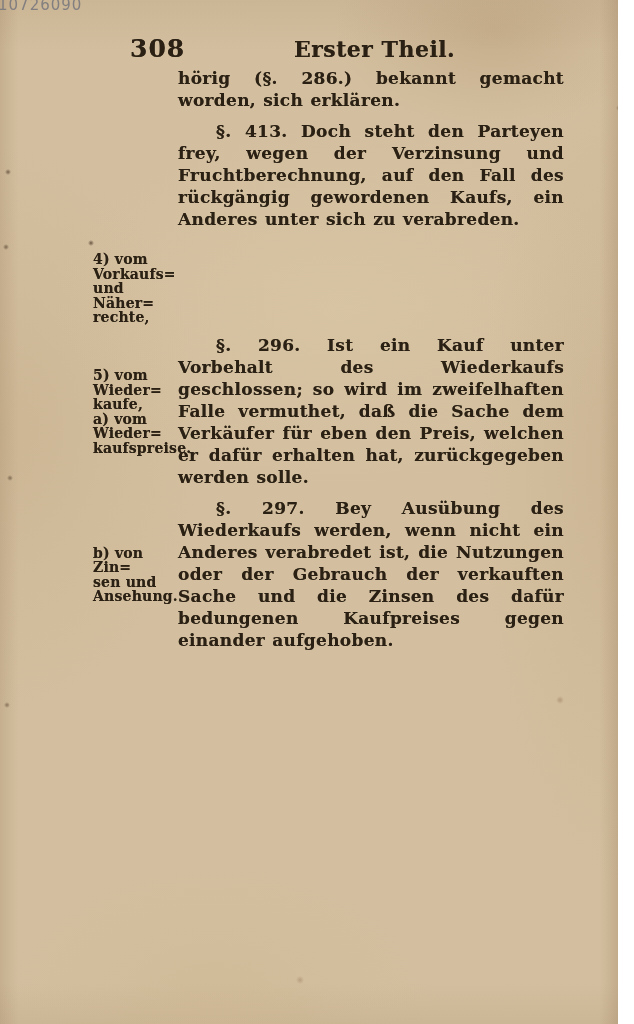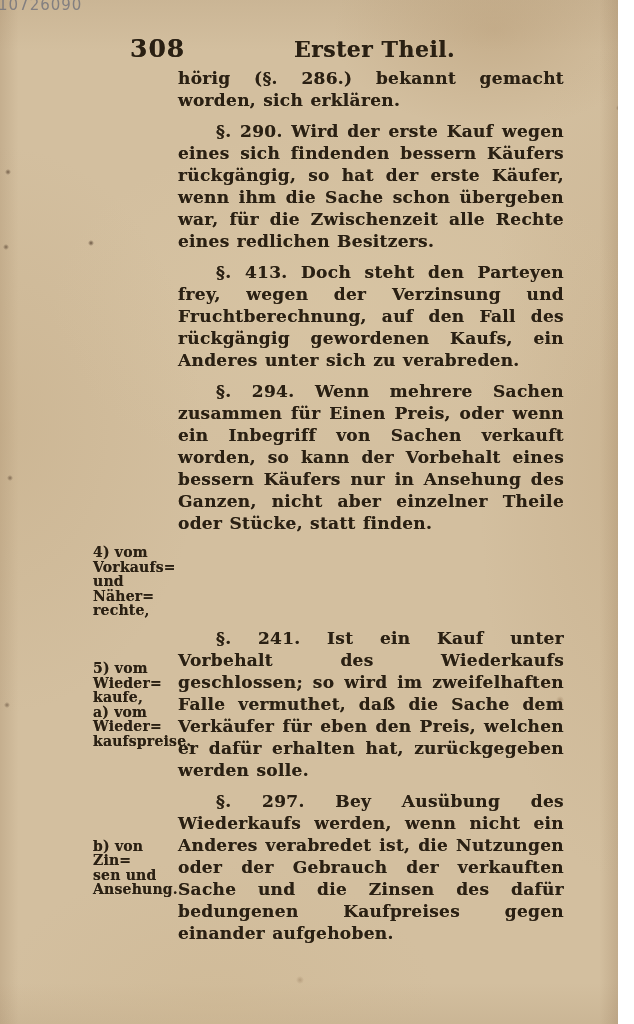--- a/index.html
+++ b/index.html
@@ -84,52 +84,47 @@
     <span class="header-title">
       <span>Erster Theil.</span>
     </span>
   </div>
 
   <div class="row">
     <div class="sidenote"></div>
     <p class="para">hörig (§. 286.) bekannt gemacht worden, sich erklären.</p>
   </div>
 
-  <div class="row">
-    <div class="sidenote"></div>
-    <p class="para indent">§. 290. Wird der erste Kauf wegen eines sich findenden bessern Käufers rückgängig, so hat der erste Käufer, wenn ihm die Sache schon übergeben war, für die Zwischenzeit alle Rechte eines redlichen Besitzers.</p>
-  </div>
 
 
 
   <div class="row">
     <div class="sidenote"></div>
     <p class="para indent">§. 413. Doch steht den Parteyen frey, wegen der Verzinsung und Fruchtberechnung, auf den Fall des rückgängig gewordenen Kaufs, ein Anderes unter sich zu verabreden.</p>
   </div>
 
   <div class="row">
     <div class="sidenote"></div>
-    <p class="para indent">§. 294. Wenn mehrere Sachen zusammen für Einen Preis, oder wenn ein Inbegriff von Sachen verkauft worden, so kann der Vorbehalt eines bessern Käufers nur in Ansehung des Ganzen, nicht aber einzelner Theile oder Stücke, statt finden.</p>
   </div>
 
   <div class="row">
     <div class="sidenote">4) vom
 Vorkaufs=
 und Näher=
 rechte,</div>
   </div>
 
   <div class="row">
     <div class="sidenote">5) vom
 Wieder=
 kaufe,
 a) vom
 Wieder=
 kaufspreise.</div>
-    <p class="para indent">§. 241. Ist ein Kauf unter Vorbehalt des Wiederkaufs geschlossen; so wird im zweifelhaften Falle vermuthet, daß die Sache dem Verkäufer für eben den Preis, welchen er dafür erhalten hat, zurückgegeben werden solle.</p>
+    <p class="para indent">§. 296. Ist ein Kauf unter Vorbehalt des Wiederkaufs geschlossen; so wird im zweifelhaften Falle vermuthet, daß die Sache dem Verkäufer für eben den Preis, welchen er dafür erhalten hat, zurückgegeben werden solle.</p>
   </div>
 
   <div class="row">
     <div class="sidenote">b) von Zin=
 sen und
 Ansehung.</div>
     <p class="para indent">§. 297. Bey Ausübung des Wiederkaufs werden, wenn nicht ein Anderes verabredet ist, die Nutzungen oder der Gebrauch der verkauften Sache und die Zinsen des dafür bedungenen Kaufpreises gegen einander aufgehoben.</p>
   </div>
 
 </div>

